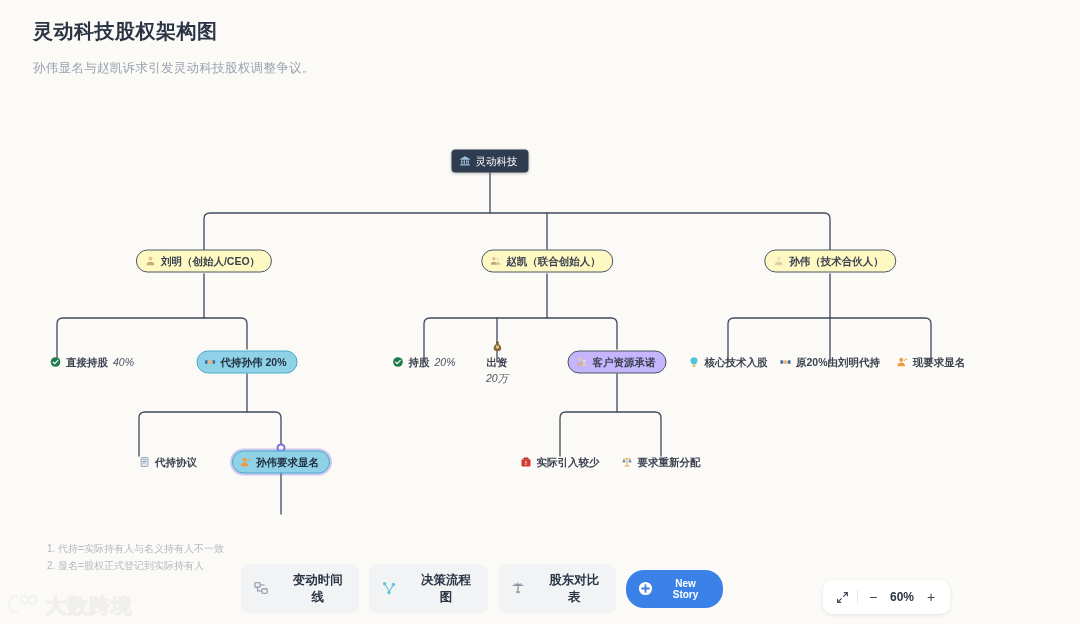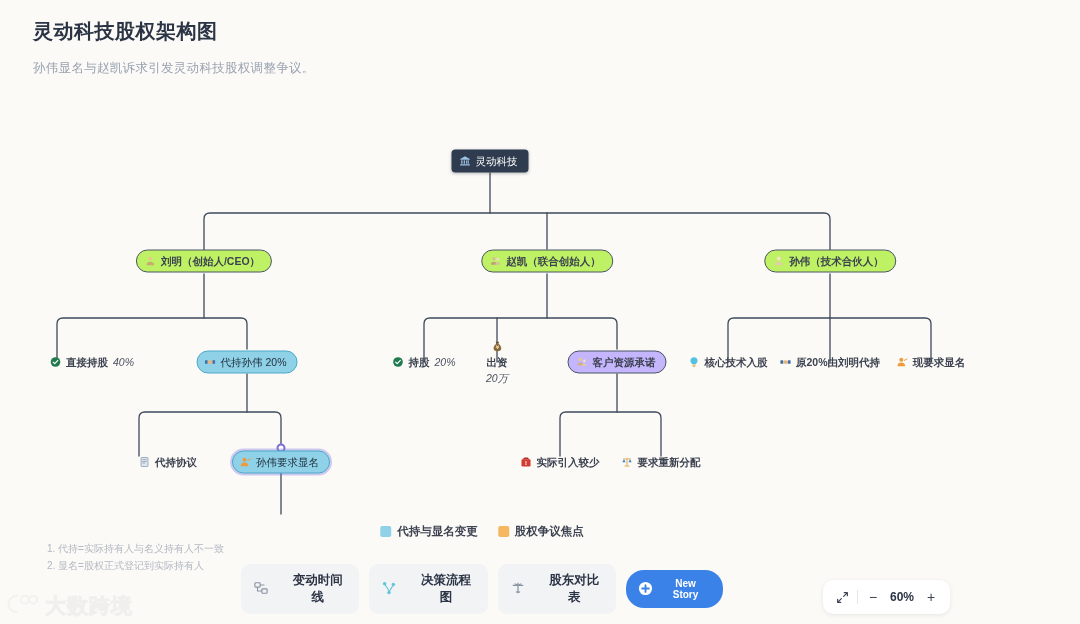--- a/index.html
+++ b/index.html
@@ -39,35 +39,35 @@
 
   
   .n-root {
     background: #2f3b4e; color: #ffffff;
     border-radius: 4px; padding: 6px 11px 6px 8px;
     font-size: 10.5px; font-weight: 400;
     box-shadow: 0 1px 3px rgba(30,40,60,.25);
   }
   
   .n-person {
-    background: #bef264; color: #3c4250;
+    background: #fef9c3; color: #3c4250;
     border: 1px solid #4b5565; border-radius: 13px;
     padding: 5px 11px 5px 8px; font-weight: 600;
   }
   
   .n-amber {
     background: #c4b5fd; color: #3c4250;
     border: 1px solid #4b5565; border-radius: 13px;
     padding: 5px 10px 5px 8px; font-weight: 600;
   }
   
   .n-blue {
     background: #8fd2e8; color: #22313f;
     border: 1px solid #4ba8c9; border-radius: 13px;
-    padding: 5px 10px 5px 7px; font-weight: 400;
+    padding: 5px 10px 5px 7px; font-weight: 700;
   }
   .n-blue.selected { box-shadow: 0 0 0 2px rgba(120,110,220,.35); }
   
   .n-plain { color: #3c4250; font-weight: 600; background: transparent; }
   .n-plain .val { font-weight: 400; color: #4a5160; font-style: italic; }
 
   
   .handle {
     position: absolute; width: 9px; height: 9px; border-radius: 50%;
     background: #ffffff; border: 2.5px solid #7b6fd6;
@@ -351,30 +351,20 @@
           <circle cx="6.6" cy="4.6" r="2.9" fill="#f09a3e"></circle>
           <path d="M1 14 C1 10.2 3.6 8.8 6.6 8.8 C9.6 8.8 12.2 10.2 12.2 14 Z" fill="#f09a3e"></path>
           <path d="M11 5.6 L15 3.4" stroke="#f09a3e" stroke-width="1.5" stroke-linecap="round" fill="none"></path>
         </svg>
       </span>
       <span>现要求显名</span>
     </div>
 
   </div>
 
-  <div class="legend">
-    <div class="item">
-      <span class="sw" style="background:#8fd2e8"></span>
-      <span>代持与显名变更</span>
-    </div>
-    <div class="item">
-      <span class="sw" style="background:#f5b860"></span>
-      <span>股权争议焦点</span>
-    </div>
-  </div>
 
   <div class="notes">
     <div>1. 代持=实际持有人与名义持有人不一致</div>
     <div>2. 显名=股权正式登记到实际持有人</div>
   </div>
 
   <div class="toolbar">
     <button class="tb-btn">
       <span class="ico">
         <svg width="14" height="14" viewBox="0 0 16 16" aria-hidden="true">

